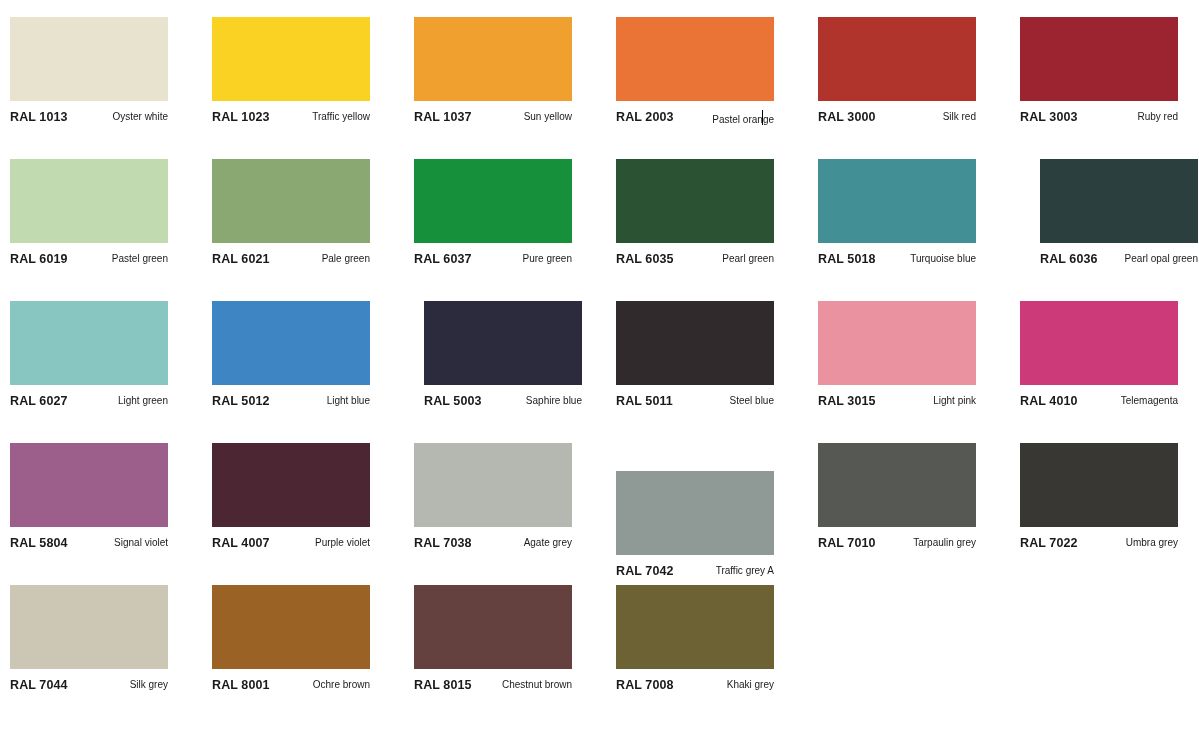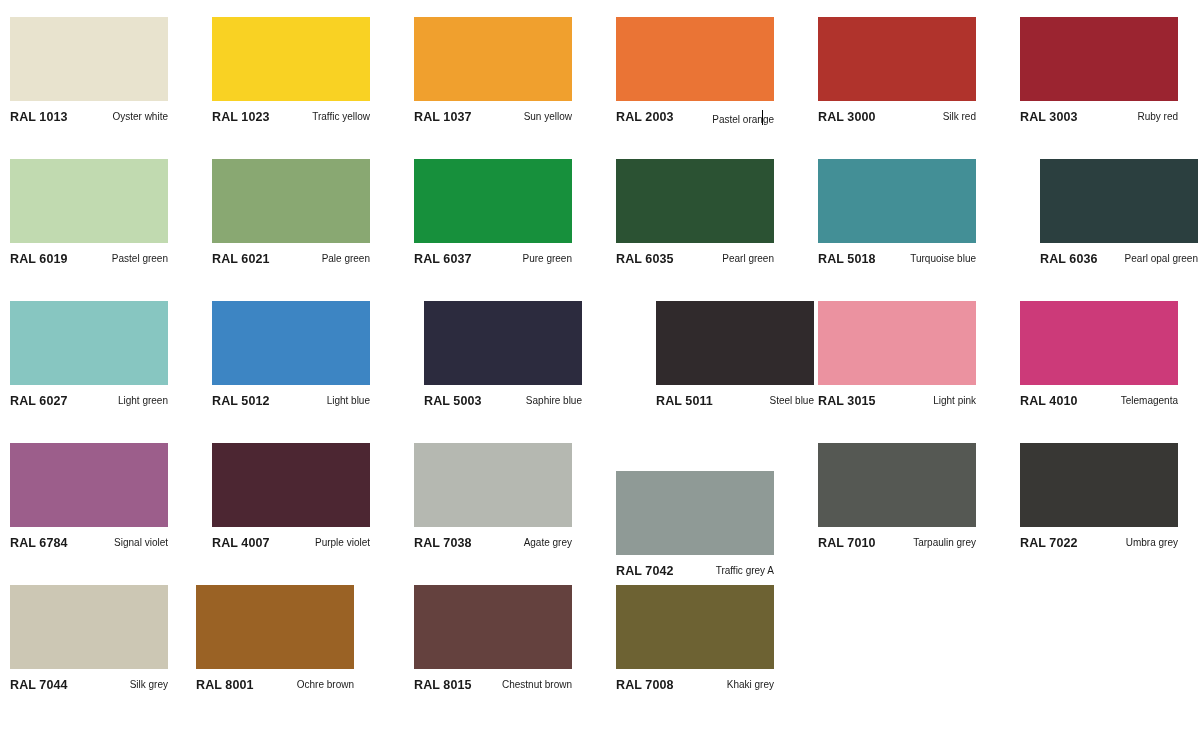--- a/index.html
+++ b/index.html
@@ -191,21 +191,21 @@
           <span class="swatch-label">Light blue</span>
         </div>
       </div>
       <div class="swatch-cell" style="left: 414px; margin-left: 10px;">
         <div class="swatch-chip" style="background-color: rgb(44, 43, 62);"></div>
         <div class="swatch-caption">
           <span class="swatch-code">RAL 5003</span>
           <span class="swatch-label">Saphire blue</span>
         </div>
       </div>
-      <div class="swatch-cell" style="left: 616px; margin-left: 40px;">
+      <div class="swatch-cell" style="left: 616px;">
         <div class="swatch-chip" style="background-color: rgb(48, 42, 44);"></div>
         <div class="swatch-caption">
           <span class="swatch-code">RAL 5011</span>
           <span class="swatch-label">Steel blue</span>
         </div>
       </div>
       <div class="swatch-cell" style="left: 818px;">
         <div class="swatch-chip" style="background-color: rgb(235, 146, 160);"></div>
         <div class="swatch-caption">
           <span class="swatch-code">RAL 3015</span>
@@ -217,21 +217,21 @@
         <div class="swatch-caption">
           <span class="swatch-code">RAL 4010</span>
           <span class="swatch-label">Telemagenta</span>
         </div>
       </div>
     </div>
     <div class="swatch-row">
       <div class="swatch-cell" style="left: 10px;">
         <div class="swatch-chip" style="background-color: rgb(156, 94, 139);"></div>
         <div class="swatch-caption">
-          <span class="swatch-code">RAL 6784</span>
+          <span class="swatch-code">RAL 5804</span>
           <span class="swatch-label">Signal violet</span>
         </div>
       </div>
       <div class="swatch-cell" style="left: 212px;">
         <div class="swatch-chip" style="background-color: rgb(76, 38, 50);"></div>
         <div class="swatch-caption">
           <span class="swatch-code">RAL 4007</span>
           <span class="swatch-label">Purple violet</span>
         </div>
       </div>
@@ -265,21 +265,21 @@
       </div>
     </div>
     <div class="swatch-row">
       <div class="swatch-cell" style="left: 10px;">
         <div class="swatch-chip" style="background-color: rgb(204, 199, 180);"></div>
         <div class="swatch-caption">
           <span class="swatch-code">RAL 7044</span>
           <span class="swatch-label">Silk grey</span>
         </div>
       </div>
-      <div class="swatch-cell" style="left: 196px;">
+      <div class="swatch-cell" style="left: 212px;">
         <div class="swatch-chip" style="background-color: rgb(154, 98, 37);"></div>
         <div class="swatch-caption">
           <span class="swatch-code">RAL 8001</span>
           <span class="swatch-label">Ochre brown</span>
         </div>
       </div>
       <div class="swatch-cell" style="left: 414px;">
         <div class="swatch-chip" style="background-color: rgb(100, 65, 62);"></div>
         <div class="swatch-caption">
           <span class="swatch-code">RAL 8015</span>

